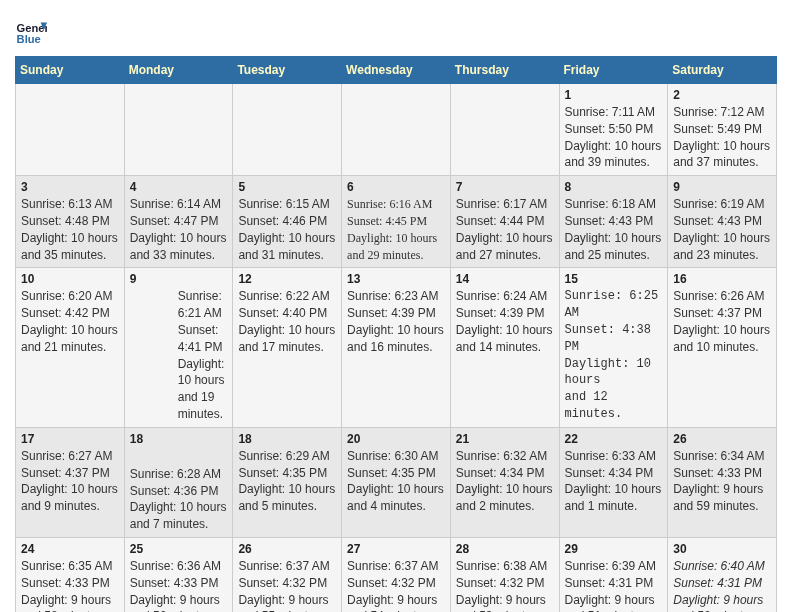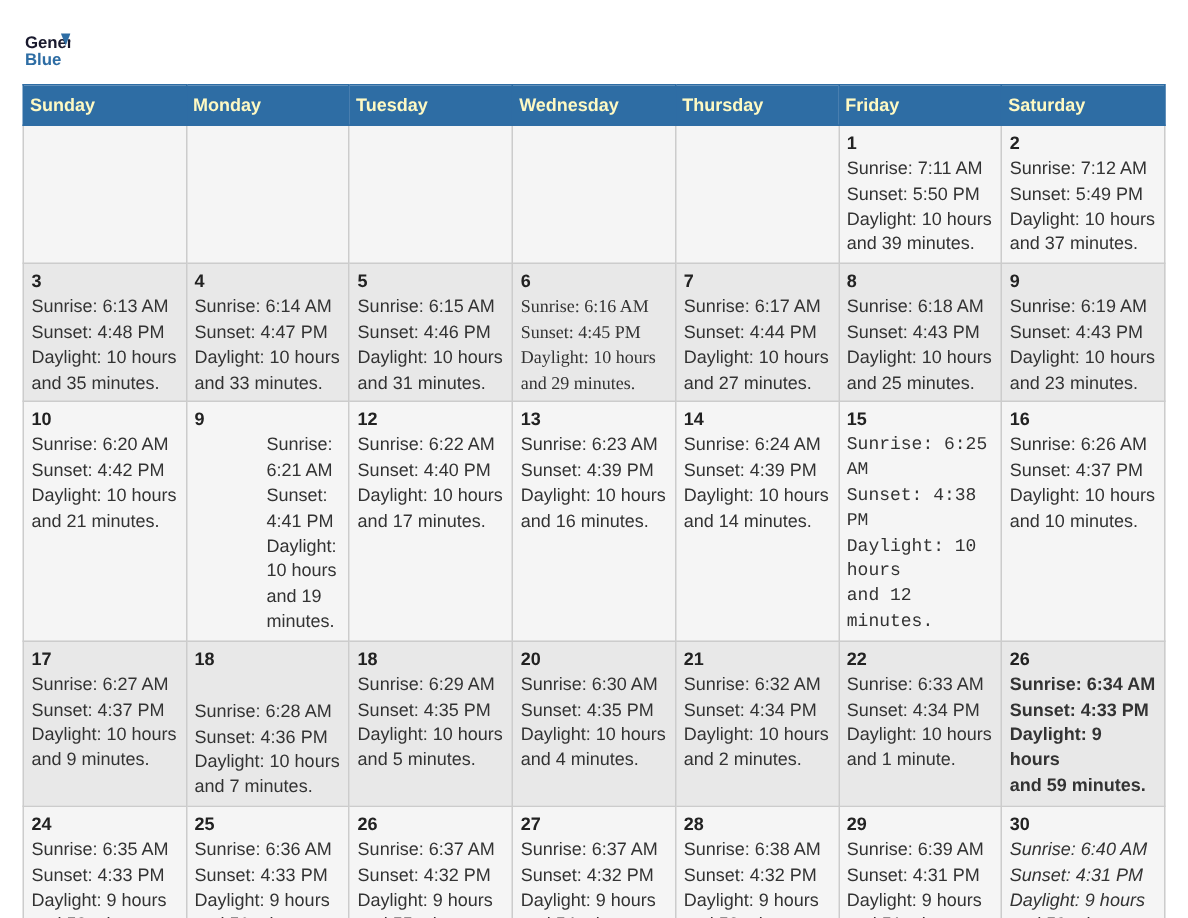--- a/index.html
+++ b/index.html
@@ -272,21 +272,21 @@
         </td>
         <td>
           <div class="day-number">22</div>
           <div class="day-info" style="white-space: pre-line;">Sunrise: 6:33 AM
 Sunset: 4:34 PM
 Daylight: 10 hours
 and 1 minute.</div>
         </td>
         <td>
           <div class="day-number">26</div>
-          <div class="day-info" style="white-space: pre-line; font-weight: bold;">Sunrise: 6:34 AM
+          <div class="day-info" style="white-space: pre-line;">Sunrise: 6:34 AM
 Sunset: 4:33 PM
 Daylight: 9 hours
 and 59 minutes.</div>
         </td>
       </tr>
       <tr>
         <td>
           <div class="day-number">24</div>
           <div class="day-info" style="white-space: pre-line;">Sunrise: 6:35 AM
 Sunset: 4:33 PM

